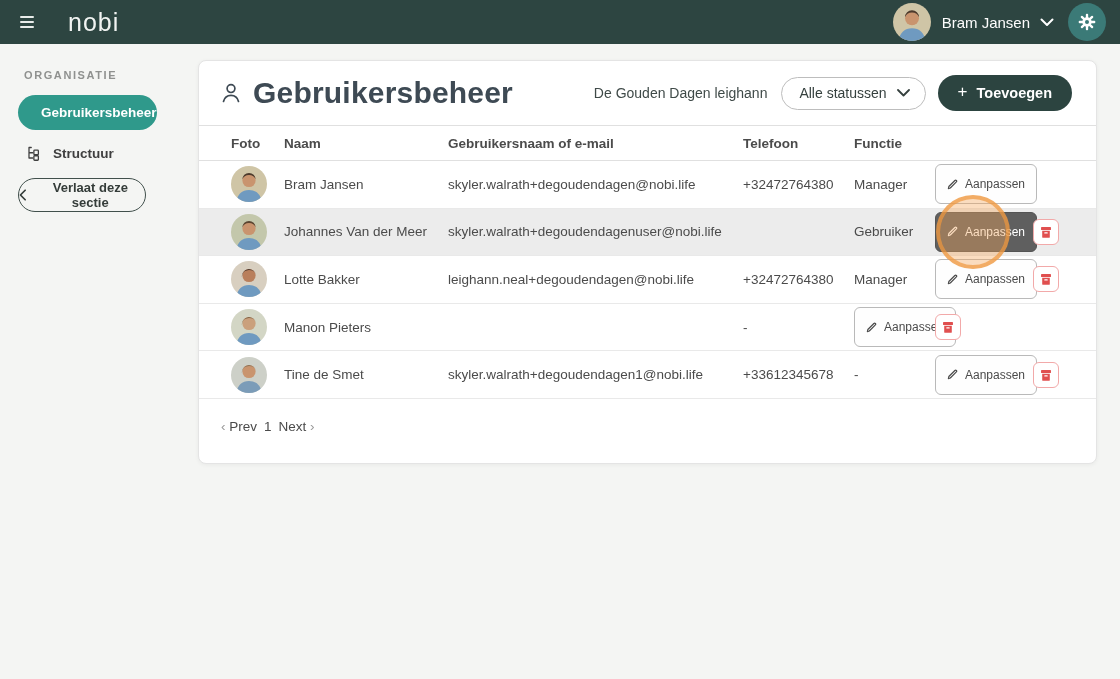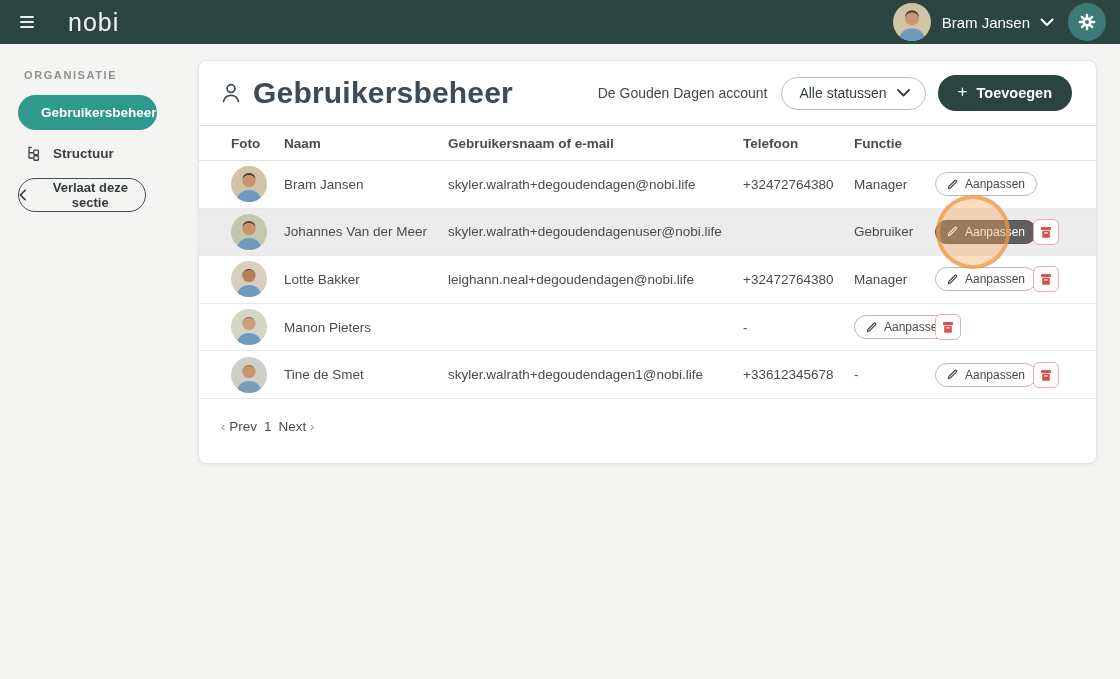--- a/index.html
+++ b/index.html
@@ -72,21 +72,21 @@
   }
   .add-plus { font-size:17px; font-weight:400; position:relative; top:-1px; }
 
   
   .tgrid { display:grid; grid-template-columns:53px 164px 295px 111px 81px 98px 1fr; align-items:center; padding:0 20px 0 32px; }
   .thead { height:36px; border-top:1px solid #e0e0e0; border-bottom:1px solid #e0e0e0; font-size:13.5px; font-weight:700; color:#4b4b4b; }
   .trow { height:47.6px; border-bottom:1px solid #e9e9e9; font-size:13.5px; color:#4b4b4b; }
   .trow.selected { background:#ececec; }
   .cell-avatar .avatar-ring { width:36px; height:36px; }
   .edit-btn {
-    height:24px; border:1px solid #b9b9b9; border-radius:12px; background:#fefefe;
+    height:40px; border:1px solid #b9b9b9; border-radius:6px; background:#fefefe;
     display:inline-flex; align-items:center; gap:7px; padding:0 11px;
     font-size:12px; color:#4b4b4b; cursor:pointer; font-family:inherit;
   }
   .edit-btn svg { flex:none; }
   .trow.selected .edit-btn { background:#5f5f5f; border-color:#545454; color:#ffffff; }
   .trow.selected .edit-btn svg path { stroke:#ffffff; }
   .del-btn {
     width:26px; height:26px; border:1px solid #f2a9a9; border-radius:6px; background:#ffffff;
     display:inline-flex; align-items:center; justify-content:center; cursor:pointer;
   }
@@ -187,21 +187,21 @@
 
   <div class="card-header">
     <div class="title-wrap">
       <svg width="24" height="24" viewBox="0 0 24 24">
         <circle cx="12" cy="7.6" r="3.9" fill="none" stroke="#3e4a54" stroke-width="1.7"></circle>
         <path d="M4.5,20.5 q1.5,-6.2 7.5,-6.2 q6,0 7.5,6.2" fill="none" stroke="#3e4a54" stroke-width="1.7" stroke-linecap="round"></path>
       </svg>
       <h1 class="page-title">Gebruikersbeheer</h1>
     </div>
     <div class="header-right">
-      <span class="account-label">De Gouden Dagen account</span>
+      <span class="account-label">De Gouden Dagen leighann</span>
       <button class="status-select">
         <span>Alle statussen</span>
         <svg width="13" height="8" viewBox="0 0 13 8">
           <path d="M1 1 L6.5 6.5 L12 1" fill="none" stroke="#35403e" stroke-width="1.8" stroke-linecap="round" stroke-linejoin="round"></path>
         </svg>
       </button>
       <button class="add-btn">
         <span class="add-plus">+</span>
         <span>Toevoegen</span>
       </button>

